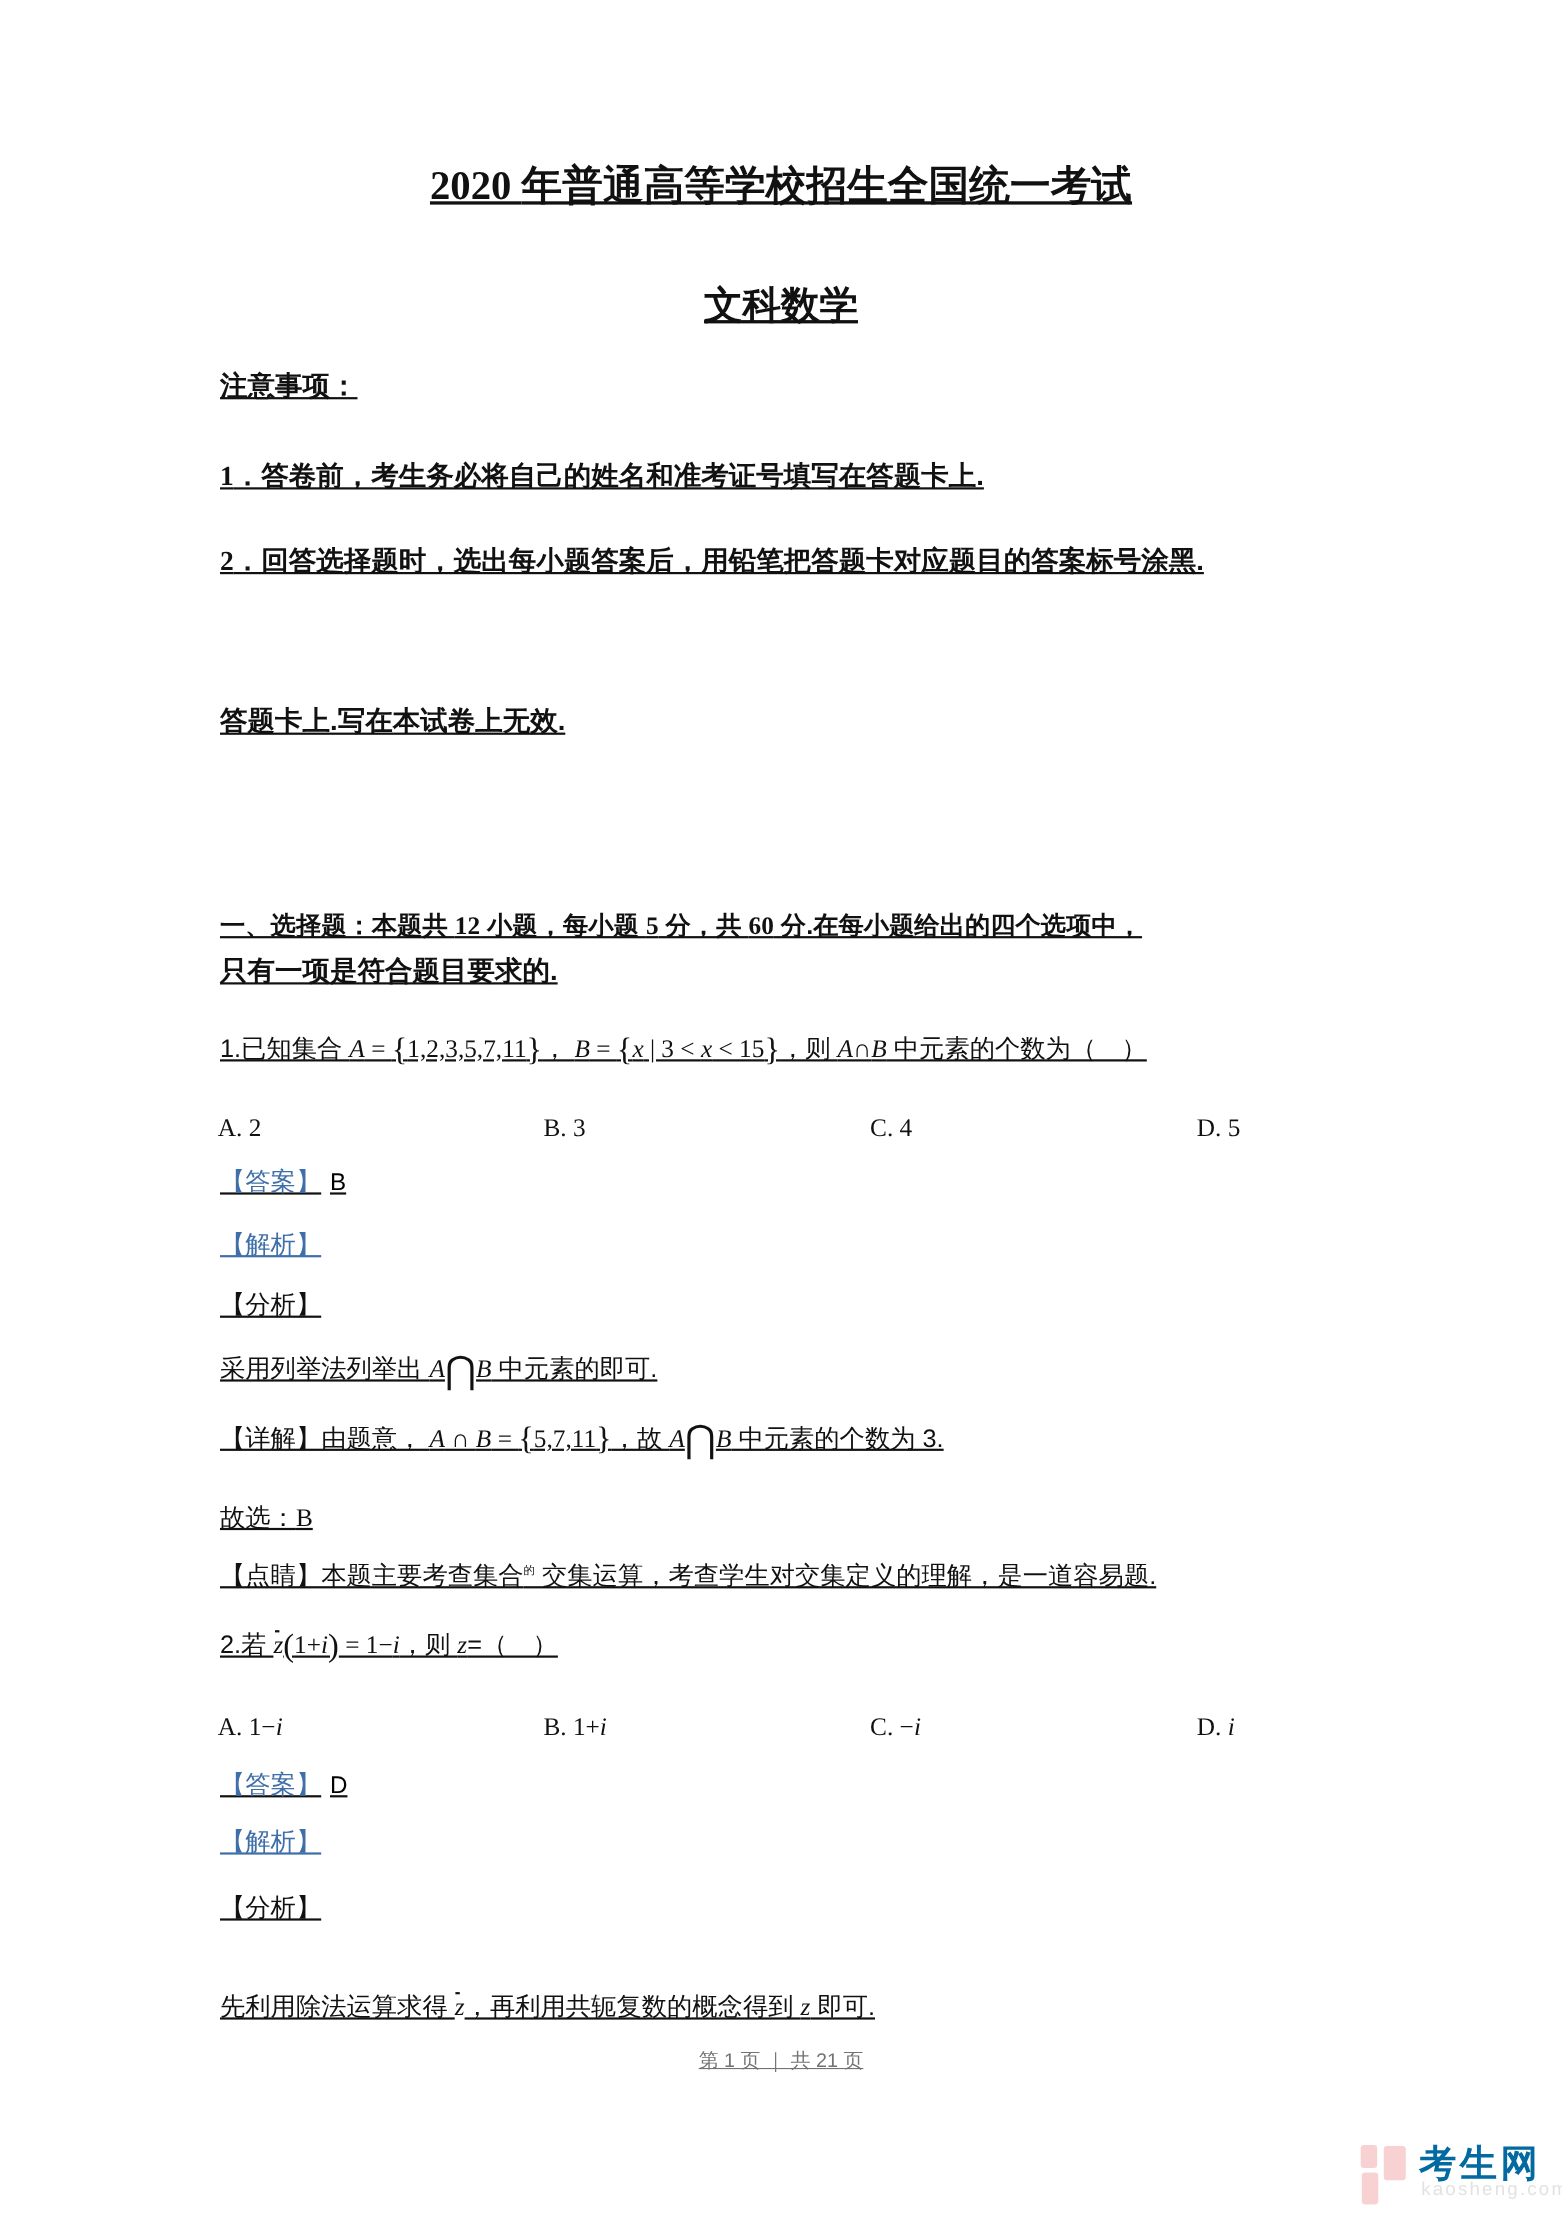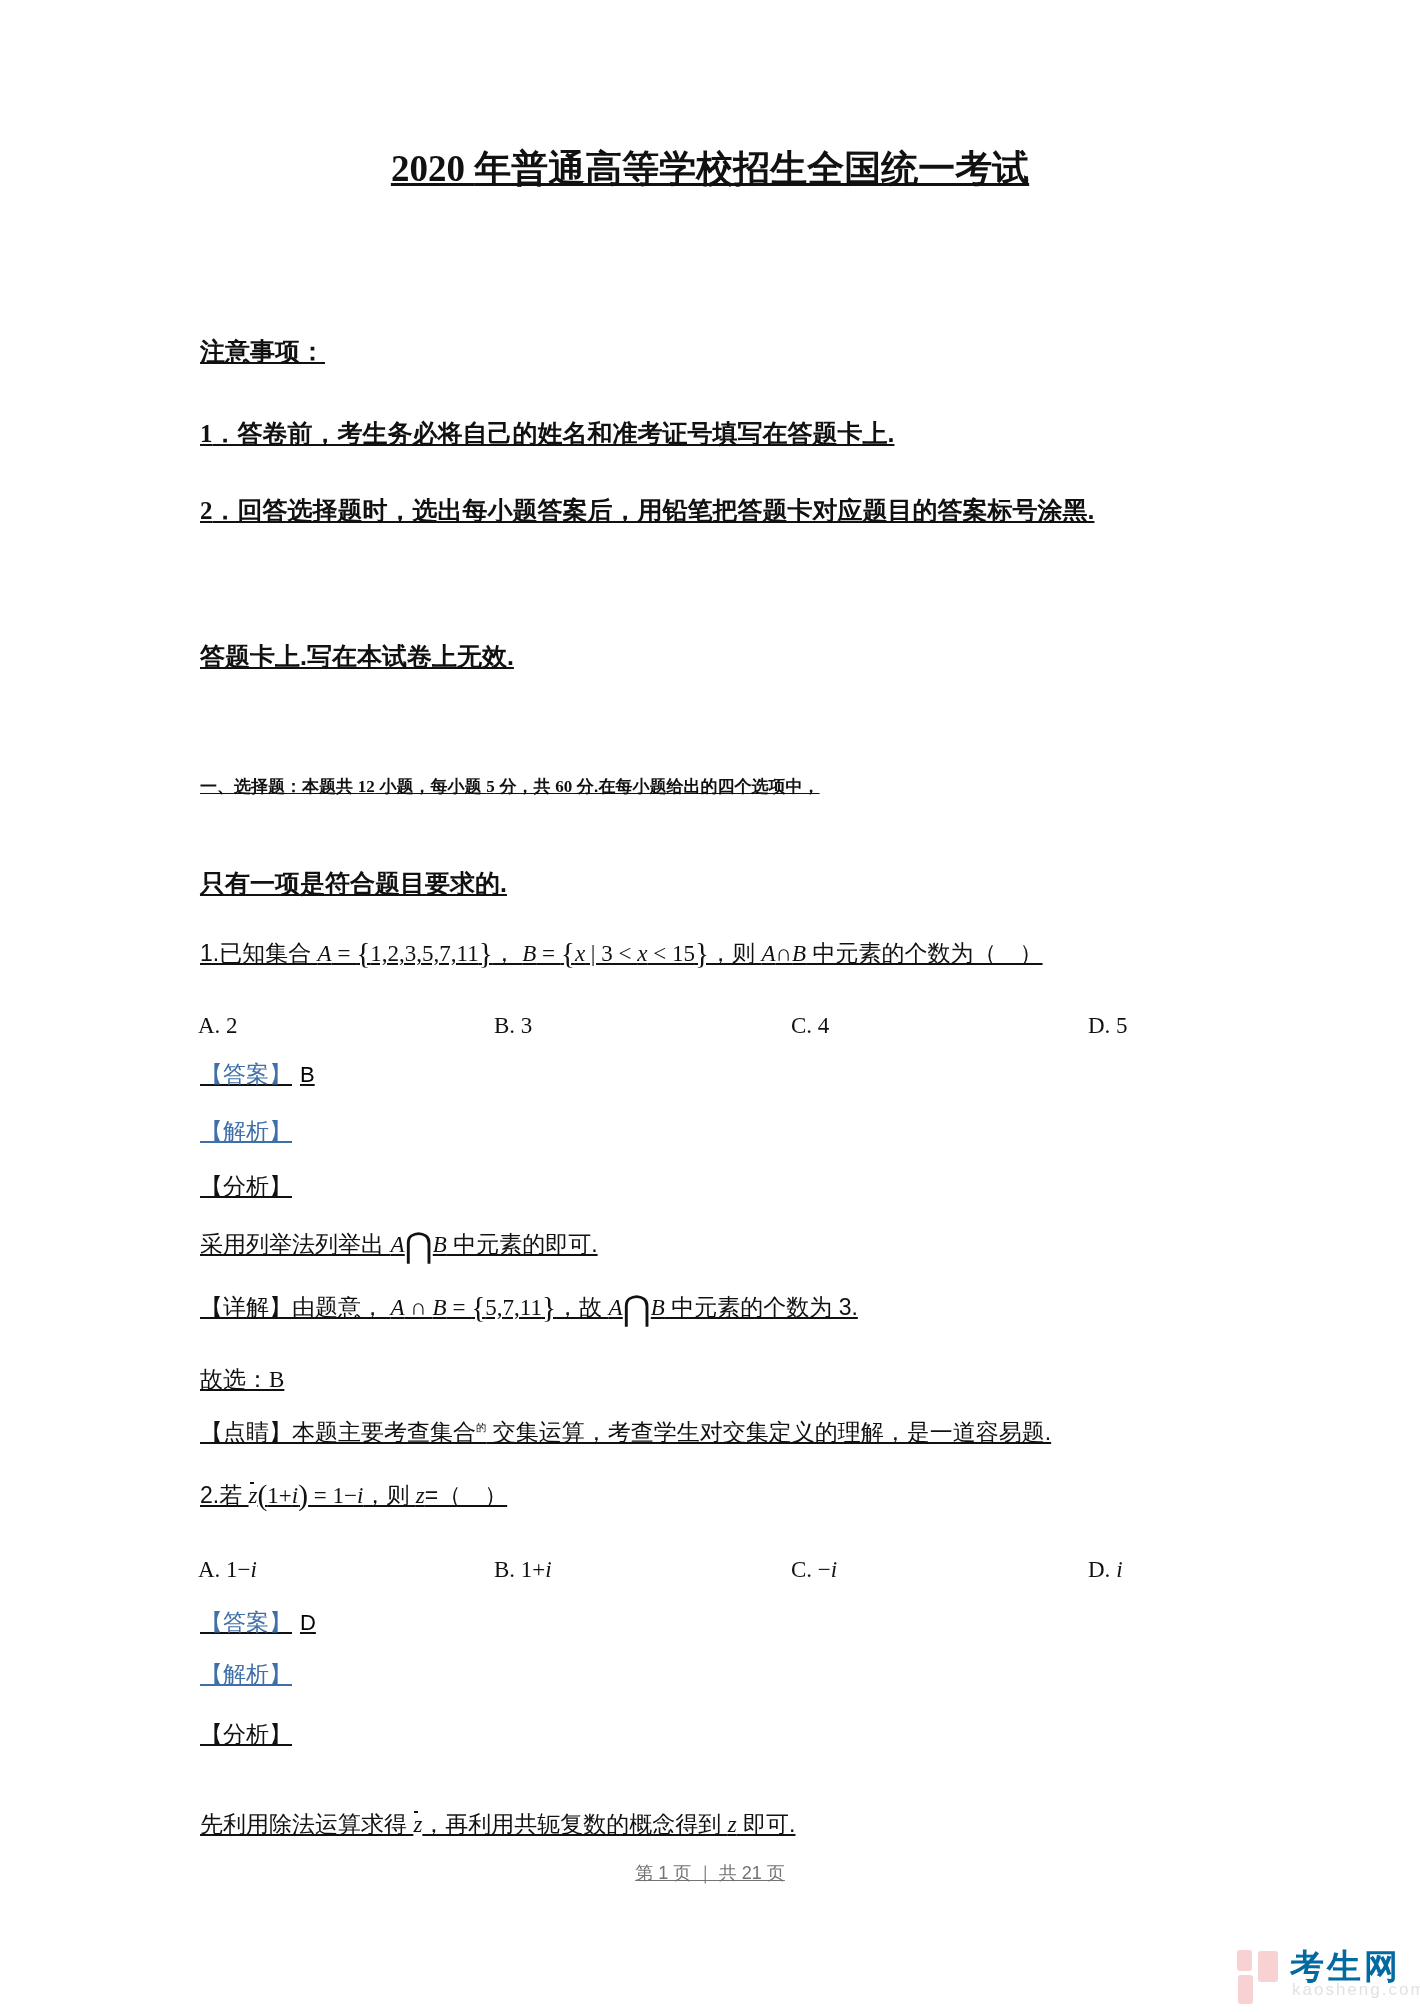--- a/index.html
+++ b/index.html
@@ -23,21 +23,21 @@
   .b{font-weight:700;}
   .title1{top:146px;font-size:37px;}
   .title2{top:256px;font-size:35px;}
   .notice-h{top:336px;font-size:25px;}
   .nline{font-size:25px;}
   .n1{top:418px;}
   .n2{top:495px;}
   .n2b{top:568px;}
   .n2c{top:641px;}
   .n3{top:720px;}
-  .sec1{top:776px;font-size:17px;}
+  .sec1{top:827px;font-size:23px;}
   .sec2{top:868px;font-size:25px;}
   .q1stem{top:939px;}
   .optrow{left:0;width:100%;}
   .q1opts{top:1012px;}
   .q2opts{top:1556px;}
   .opt{position:absolute;white-space:nowrap;font-family:"Liberation Serif",serif;}
   .opt.oa{left:198px;} .opt.ob{left:494px;} .opt.oc{left:791px;} .opt.od{left:1088px;}
   .ansrow.a1{top:1060px;} .jiexi.j1{top:1117px;} .fenxi.f1{top:1172px;}
   .q1analysis{top:1230px;} .q1xiangjie{top:1293px;} .q1guxuan{top:1365px;} .q1dianjing{top:1418px;}
   .q2stem{top:1481px;}
@@ -64,20 +64,21 @@
   .wm-logo .r{left:21px;top:1px;width:20px;height:31px;}
   .wm-brand{position:absolute;left:53px;top:-4px;font-size:34px;letter-spacing:3px;font-weight:700;}
   .wm-domain{position:absolute;left:55px;top:32px;font-size:17px;letter-spacing:2px;}
 </style>
 </head>
 <body>
 
 <div class="page">
 
   <div class="line center b title1"><span class="seg-m">2020 </span><span class="seg-cn">年普通高等学校招生全国统一考试</span></div>
+  <div class="line center b title2">文科数学</div>
 
   <div class="line b notice-h">注意事项：</div>
   <div class="line b nline n1"><span class="seg-m">1</span><span class="seg-cn">．答卷前，考生务必将自己的姓名和准考证号填写在答题卡上.</span></div>
   <div class="line b nline n2"><span class="seg-m">2</span><span class="seg-cn">．回答选择题时，选出每小题答案后，用铅笔把答题卡对应题目的答案标号涂黑.</span></div>
   <div class="line b nline n2c"><span class="seg-cn">答题卡上.写在本试卷上无效.</span></div>
 
   <div class="line b sec1"><span class="seg-cn">一、选择题：本题共 </span><span class="seg-m">12</span><span class="seg-cn"> 小题，每小题 </span><span class="seg-m">5</span><span class="seg-cn"> 分，共 </span><span class="seg-m">60</span><span class="seg-cn"> 分.在每小题给出的四个选项中，</span></div>
   <div class="line b sec2">只有一项是符合题目要求的.</div>
 
   <div class="line q1stem"><span class="seg-cn">1.已知集合 </span><span class="seg-i">A</span><span class="seg-m"> = </span><span class="seg-br">{</span><span class="seg-m">1,2,3,5,7,11</span><span class="seg-br">}</span><span class="seg-cn">，  </span><span class="seg-i">B</span><span class="seg-m"> = </span><span class="seg-br">{</span><span class="seg-i">x</span><span class="seg-m"> | 3 &lt; </span><span class="seg-i">x</span><span class="seg-m"> &lt; 15</span><span class="seg-br">}</span><span class="seg-cn">，则 </span><span class="seg-i">A</span><span class="seg-m">∩</span><span class="seg-i">B</span><span class="seg-cn"> 中元素的个数为（　）</span></div>

